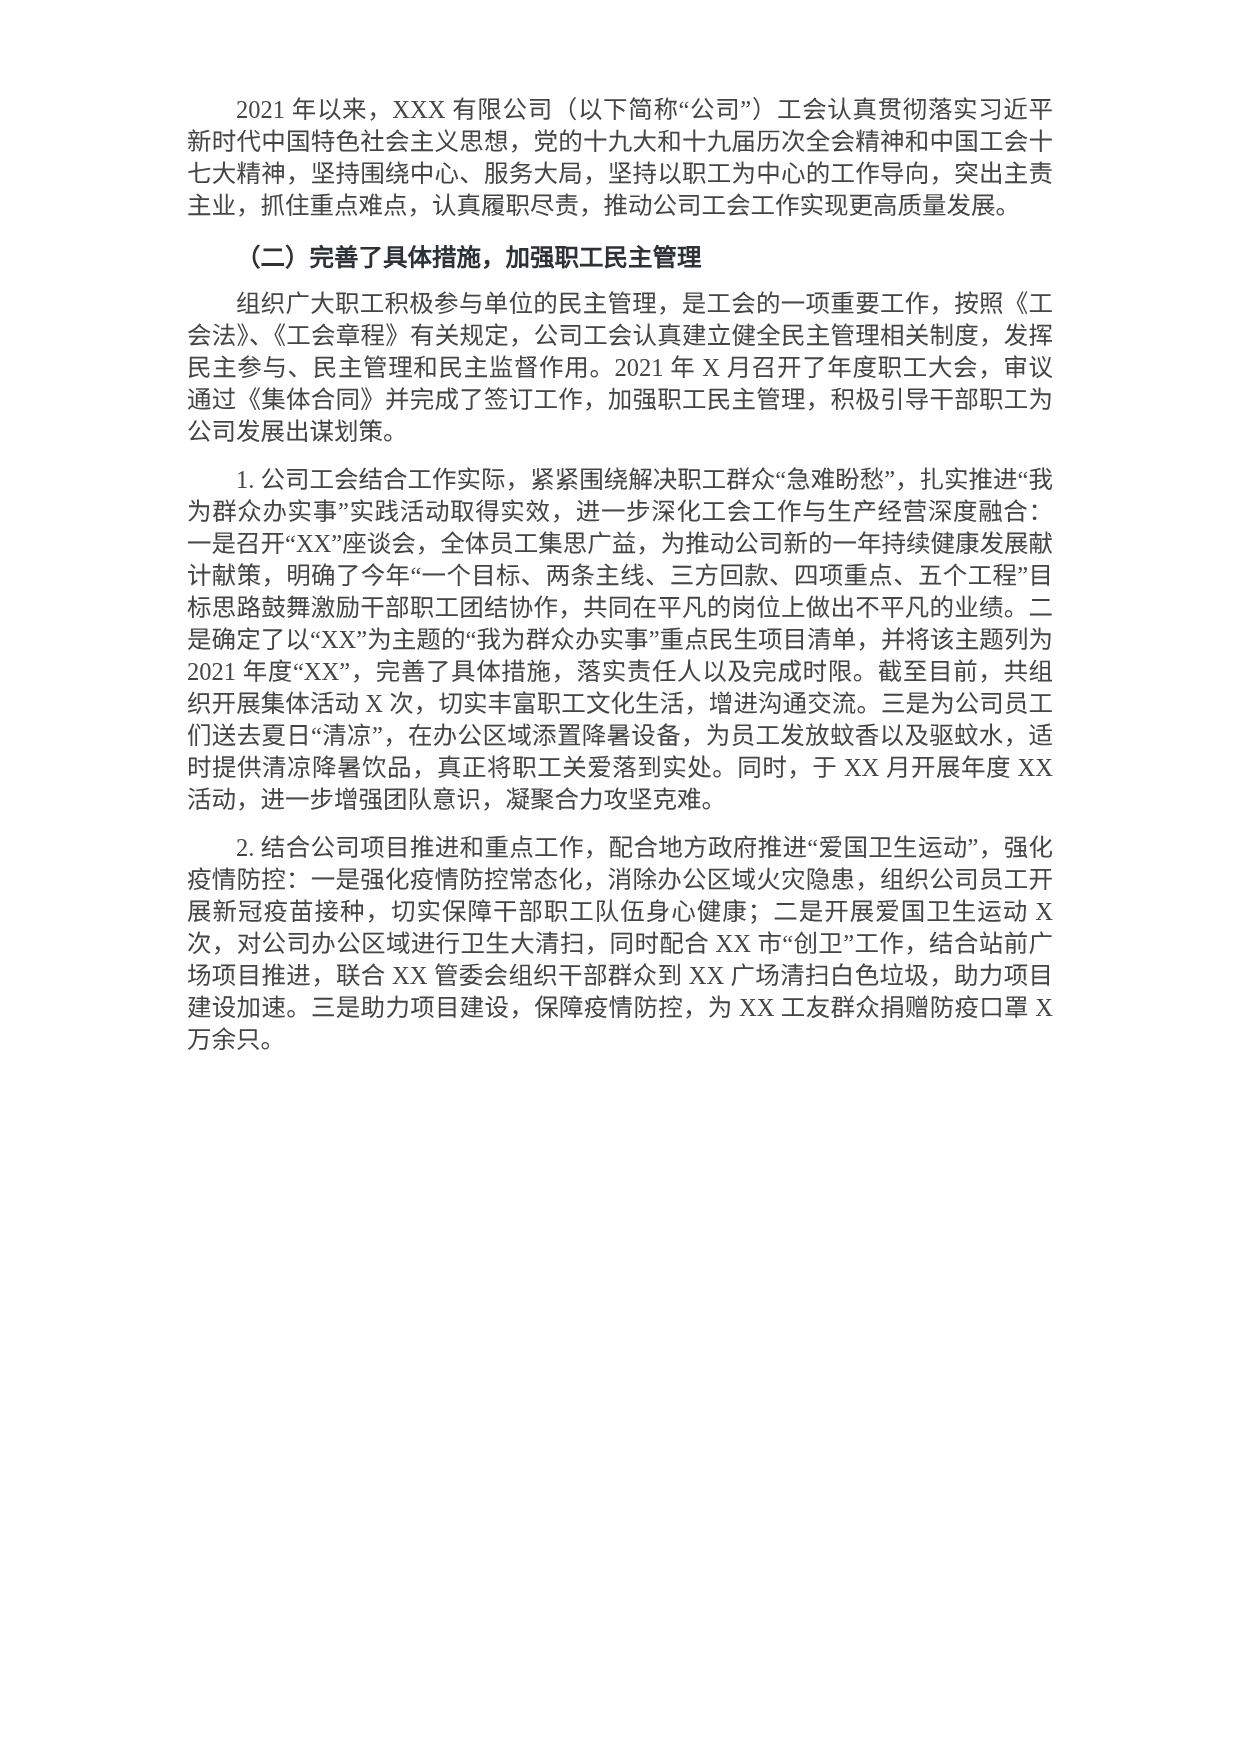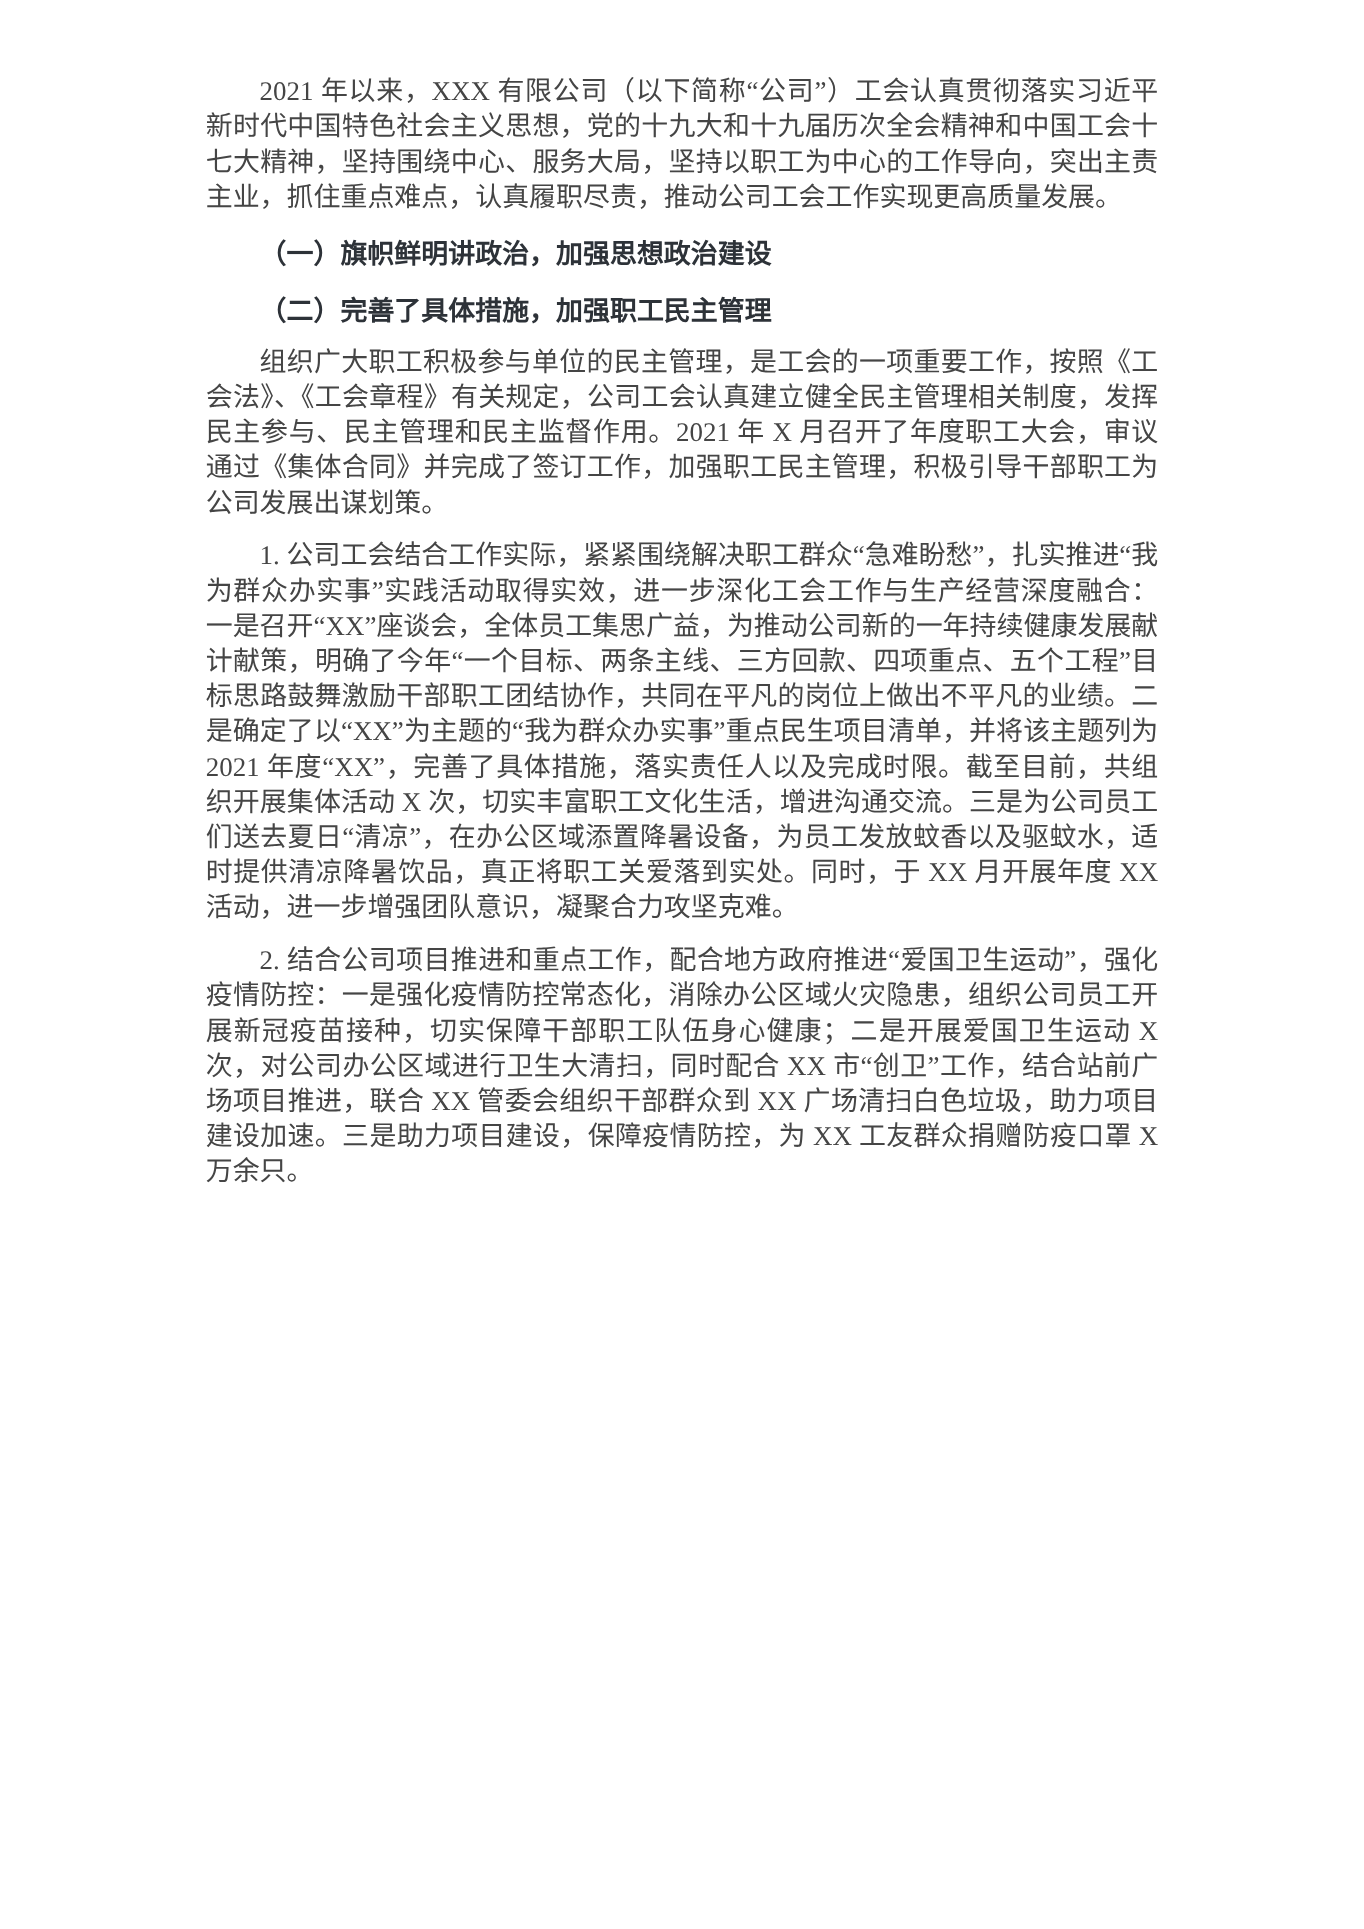--- a/index.html
+++ b/index.html
@@ -10,21 +10,21 @@
   body {
     width: 1240px;
     height: 1754px;
     overflow: hidden;
     font-family: "Liberation Serif", "DejaVu Serif", serif;
   }
   .page {
     box-sizing: border-box;
     width: 1240px;
     height: 1754px;
-    padding: 68px 187px 40px 187px;
+    padding: 94px 187px 40px 187px;
     background: var(--page-bg, #ffffff);
   }
   .para {
     margin: 0 0 16px 0;
     font-size: 24.5px;
     line-height: 32px;
     color: var(--body-text, #454545);
     text-align: justify;
     text-justify: inter-ideograph;
     text-indent: 2em;
@@ -40,21 +40,20 @@
     text-align: left;
   }
 </style>
 </head>
 <body>
 
 <div class="page">
   <p class="para">2021 年以来，XXX 有限公司（以下简称“公司”）工会认真贯彻落实习近平新时代中国特色社会主义思想，党的十九大和十九届历次全会精神和中国工会十七大精神，坚持围绕中心、服务大局，坚持以职工为中心的工作导向，突出主责主业，抓住重点难点，认真履职尽责，推动公司工会工作实现更高质量发展。</p>
 
 
-  <h3 class="heading-2">（一）旗帜鲜明讲政治，加强思想政治建设</h3>
 
 
   <h3 class="heading-2">（二）完善了具体措施，加强职工民主管理</h3>
 
   <p class="para">组织广大职工积极参与单位的民主管理，是工会的一项重要工作，按照《工会法》、《工会章程》有关规定，公司工会认真建立健全民主管理相关制度，发挥民主参与、民主管理和民主监督作用。2021 年 X 月召开了年度职工大会，审议通过《集体合同》并完成了签订工作，加强职工民主管理，积极引导干部职工为公司发展出谋划策。</p>
 
 
   <p class="para">1. 公司工会结合工作实际，紧紧围绕解决职工群众“急难盼愁”，扎实推进“我为群众办实事”实践活动取得实效，进一步深化工会工作与生产经营深度融合：一是召开“XX”座谈会，全体员工集思广益，为推动公司新的一年持续健康发展献计献策，明确了今年“一个目标、两条主线、三方回款、四项重点、五个工程”目标思路鼓舞激励干部职工团结协作，共同在平凡的岗位上做出不平凡的业绩。二是确定了以“XX”为主题的“我为群众办实事”重点民生项目清单，并将该主题列为 2021 年度“XX”，完善了具体措施，落实责任人以及完成时限。截至目前，共组织开展集体活动 X 次，切实丰富职工文化生活，增进沟通交流。三是为公司员工们送去夏日“清凉”，在办公区域添置降暑设备，为员工发放蚊香以及驱蚊水，适时提供清凉降暑饮品，真正将职工关爱落到实处。同时，于 XX 月开展年度 XX 活动，进一步增强团队意识，凝聚合力攻坚克难。</p>
 
   <p class="para">2. 结合公司项目推进和重点工作，配合地方政府推进“爱国卫生运动”，强化疫情防控：一是强化疫情防控常态化，消除办公区域火灾隐患，组织公司员工开展新冠疫苗接种，切实保障干部职工队伍身心健康；二是开展爱国卫生运动 X 次，对公司办公区域进行卫生大清扫，同时配合 XX 市“创卫”工作，结合站前广场项目推进，联合 XX 管委会组织干部群众到 XX 广场清扫白色垃圾，助力项目建设加速。三是助力项目建设，保障疫情防控，为 XX 工友群众捐赠防疫口罩 X 万余只。</p>

